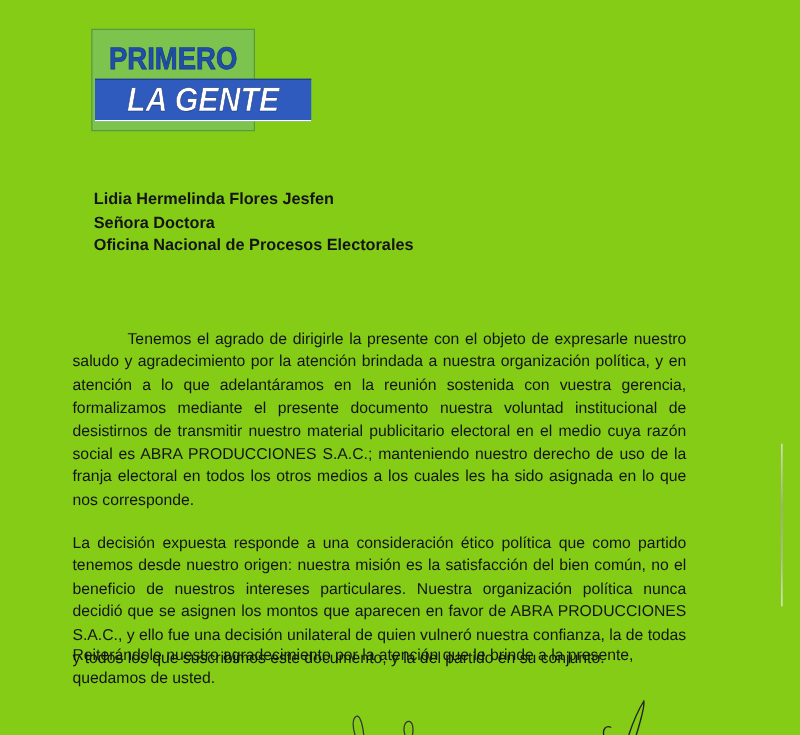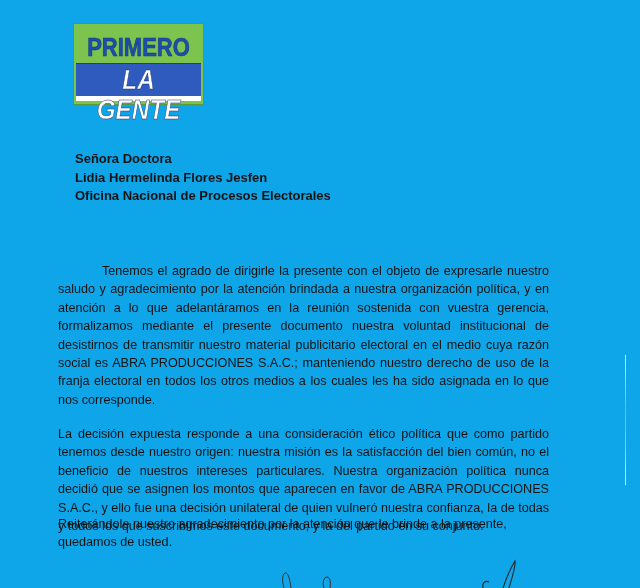--- a/index.html
+++ b/index.html
@@ -12,21 +12,21 @@
       height: 588px;
       overflow: hidden;
       position: relative;
       font-family: "Liberation Sans", sans-serif;
       color: #141414;
     }
     .page {
       position: absolute;
       left: 0; top: 0;
       width: 640px; height: 588px;
-      background: #0ea5e9;
+      background: #84cc16;
     }
     
     .logo {
       position: absolute;
       left: 73px;
       top: 23px;
       width: 131px;
       height: 82px;
       background: #7cc44e;
       border: 1px solid #5a9a3a;
@@ -48,21 +48,22 @@
       -webkit-text-stroke: 0.6px #153a85;
     }
     .logo-band {
       position: absolute;
       left: 2px;
       top: 39px;
       width: 125px;
       height: 32px;
       background: #2e5bbd;
       border-top: 1px solid #1e3f8a;
-      border-bottom: 5px solid #ffffff;
+      border-bottom: 1px solid #ffffff;
+      padding-left: 48px;
     }
     .logo-band-text {
       position: absolute;
       left: 0; top: 1px;
       width: 100%;
       text-align: center;
       font-family: "Liberation Sans", sans-serif;
       font-weight: bold;
       font-style: italic;
       font-size: 27px;
@@ -129,22 +130,22 @@
 
   <div class="logo">
     <div class="logo-top">PRIMERO</div>
     <div class="logo-band">
       <div class="logo-band-text">LA GENTE</div>
     </div>
   </div>
 
 
   <div class="address">
+    <div>Lidia Hermelinda Flores Jesfen</div>
     <div>Señora Doctora</div>
-    <div>Lidia Hermelinda Flores Jesfen</div>
     <div>Oficina Nacional de Procesos Electorales</div>
   </div>
 
   <div class="body-text p1">Tenemos el agrado de dirigirle la presente con el objeto de expresarle nuestro saludo y agradecimiento por la atención brindada a nuestra organización política, y en atención a lo que adelantáramos en la reunión sostenida con vuestra gerencia, formalizamos mediante el presente documento nuestra voluntad institucional de desistirnos de transmitir nuestro material publicitario electoral en el medio cuya razón social es ABRA PRODUCCIONES S.A.C.; manteniendo nuestro derecho de uso de la franja electoral en todos los otros medios a los cuales les ha sido asignada en lo que nos corresponde.</div>
   <div class="body-text p2">La decisión expuesta responde a una consideración ético política que como partido tenemos desde nuestro origen: nuestra misión es la satisfacción del bien común, no el beneficio de nuestros intereses particulares. Nuestra organización política nunca decidió que se asignen los montos que aparecen en favor de ABRA PRODUCCIONES S.A.C., y ello fue una decisión unilateral de quien vulneró nuestra confianza, la de todas y todos los que suscribimos este documento, y la del partido en su conjunto.</div>
   <div class="body-text p3">Reiterándole nuestro agradecimiento por la atención que le brinde a la presente, quedamos de usted.</div>
 
   <div class="closing">Atentamente,</div>
 
   <svg class="signature" viewBox="0 0 270 33" xmlns="http://www.w3.org/2000/svg">

